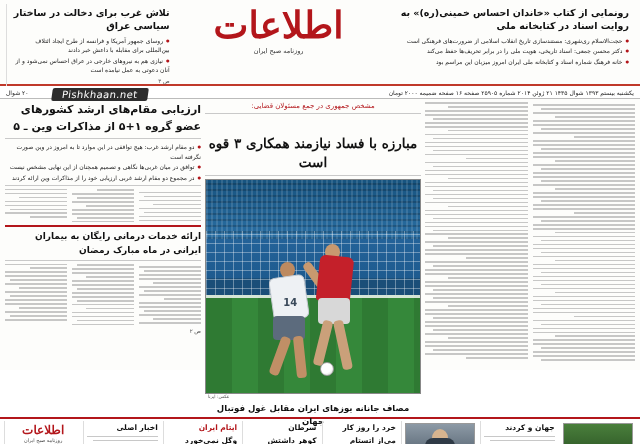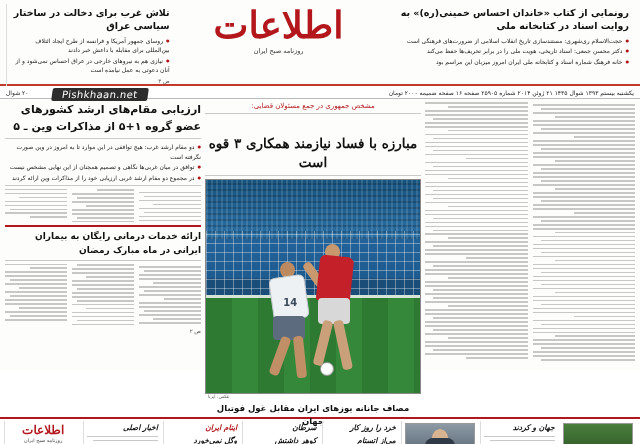--- a/index.html
+++ b/index.html
@@ -272,21 +272,20 @@
     flex: 1 1 0;
     border-left: 1px solid #ddd;
     padding: 2px 3px;
     min-width: 0;
     text-align: right;
   }
   .bcell:last-child { border-left: none; }
   .bcell .bt {
     font-size: 7.5px; font-weight: bold; color: #111; line-height: 1.4;
     margin-bottom: 2px;
-    font-style: italic;
   }
   .bcell .bt.red { color: #b3161b; }
   .bcell .bl { font-size: 4.2px; color: #444; line-height: 1.6; }
   .thumb {
     width: 100%; height: 30px; margin-bottom: 2px;
     background: linear-gradient(#8d9aa6, #5d6b78);
     position: relative; overflow: hidden; border: 1px solid #999;
   }
   .thumb .face {
     position: absolute; left: 50%; top: 5px; transform: translateX(-50%);

